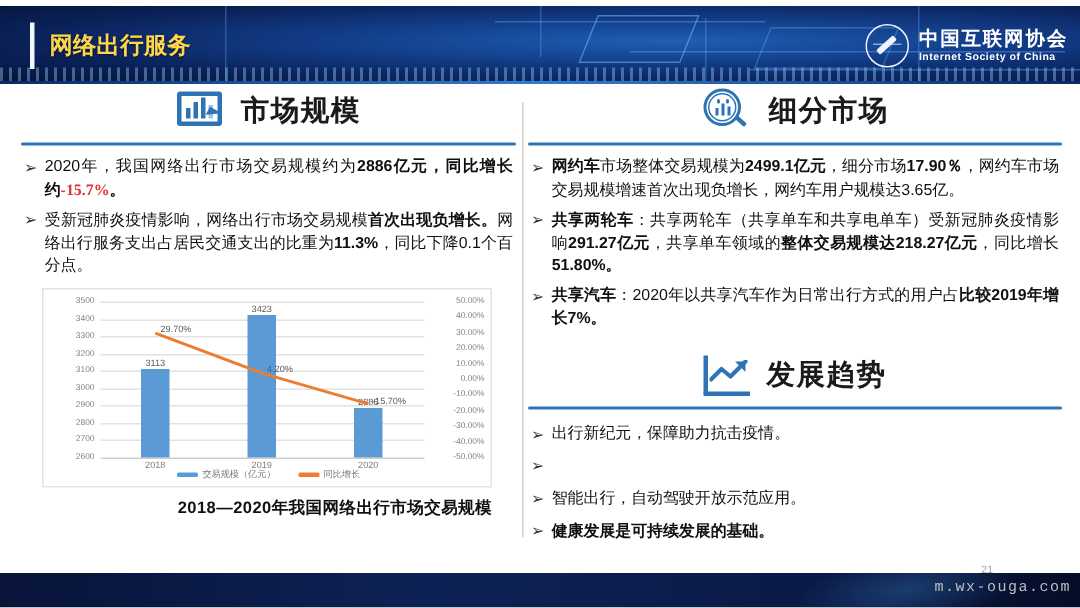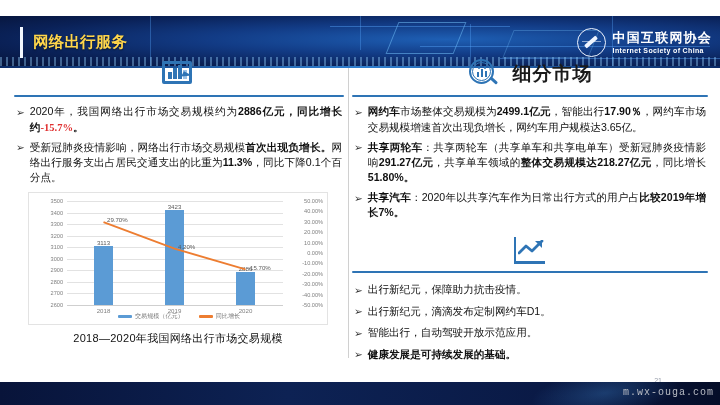--- a/index.html
+++ b/index.html
@@ -5,21 +5,21 @@
   html,body{margin:0;padding:0;}
   body{
     width:720px;height:405px;overflow:hidden;
     font-family:"Liberation Sans","DejaVu Sans",sans-serif;
     background:#ffffff;position:relative;
   }
   .slide{position:relative;width:720px;height:405px;background:#fff;overflow:hidden;}
 
   
   .header{
-    position:absolute;left:0;top:16px;width:720px;height:52px;
+    position:absolute;left:0;top:4px;width:720px;height:52px;
     background:
       linear-gradient(110deg, rgba(6,22,64,.0) 0%, rgba(10,40,110,.0) 100%),
       radial-gradient(ellipse at 62% 45%, #1e5fb4 0%, #123b85 38%, #0a2157 70%, #061235 100%);
     overflow:hidden;
   }
   .hx{position:absolute;background:rgba(90,170,255,.42);height:1px;}
   .hy{position:absolute;background:rgba(90,170,255,.35);width:1px;}
   .hglow{position:absolute;border:1px solid rgba(120,200,255,.5);}
   .hdots{
     position:absolute;left:0;bottom:2px;width:720px;height:9px;
@@ -100,21 +100,21 @@
   .ytick{position:absolute;right:0;font-size:5.6px;color:#808080;transform:translateY(-50%);width:34px;text-align:right;}
   .ytick-l{position:absolute;left:0;font-size:5.6px;color:#808080;transform:translateY(-50%);width:34px;text-align:right;}
   .bar{position:absolute;bottom:0;width:19px;background:#5b9bd5;}
   .bar-lbl{position:absolute;font-size:6.1px;color:#5a5a5a;transform:translateX(-50%);}
   .xtick{position:absolute;top:106px;font-size:6.1px;color:#808080;transform:translateX(-50%);}
   .ln-lbl{position:absolute;font-size:6.1px;color:#5a5a5a;}
   .legend{position:absolute;left:0;bottom:3px;width:300px;display:flex;justify-content:center;gap:15px;align-items:center;}
   .lg{display:flex;align-items:center;gap:3px;}
   .lg-sw{width:14px;height:2.6px;border-radius:1px;}
   .lg-tx{font-size:6.1px;color:#7a7a7a;}
-  .cap{text-align:center;font-size:11px;font-weight:normal;color:#111;margin:6px 0 0 14px;width:300px;letter-spacing:.3px;}
+  .cap{text-align:right;font-size:11px;font-weight:bold;color:#111;margin:6px 0 0 14px;width:300px;letter-spacing:.3px;}
 
   
   .footer{position:absolute;left:0;bottom:0;width:720px;height:23px;
      background:linear-gradient(90deg,#08143a 0%,#0d2254 40%,#0a1a46 75%,#050d28 100%);overflow:hidden;}
   .footer .swoosh{position:absolute;right:40px;top:-14px;width:150px;height:50px;
      background:radial-gradient(ellipse at 50% 50%, rgba(70,150,230,.30), rgba(0,0,0,0) 70%);transform:rotate(-8deg);}
   .wm{position:absolute;right:6px;bottom:7px;font-size:10px;color:#b9bcc4;letter-spacing:1px;
      font-family:"Liberation Mono","DejaVu Sans Mono",monospace;}
   .pg{position:absolute;right:58px;bottom:21px;font-size:7px;color:#9aa0ac;}
 </style>
@@ -157,20 +157,21 @@
 
       <div class="sec-head">
         <span class="ic ic-market">
           <span class="scr"></span>
             <span class="b1"></span>
             <span class="b2"></span>
           <span class="b3"></span>
             <span class="b4"></span>
             <span class="cur"></span>
         </span>
+        <span class="sec-title">市场规模</span>
       </div>
       <div class="sec-rule" style="width:330px;"></div>
 
       <div style="padding:2px 2px 0 2px;">
         <div class="bl">
           <span class="arw">➢</span>
           <span class="txt"><span>2020年，我国网络出行市场交易规模约为</span><span class="b">2886亿元，同比增长约</span><span class="red">-15.7%</span><span class="b">。</span></span>
         </div>
         <div class="bl">
           <span class="arw">➢</span>
@@ -262,52 +263,52 @@
             <span class="sb3"></span>
           <span class="handle"></span>
         </span>
         <span class="sec-title">细分市场</span>
       </div>
       <div class="sec-rule" style="width:356px;"></div>
 
       <div style="padding:2px 2px 0 2px;">
         <div class="bl">
           <span class="arw">➢</span>
-          <span class="txt"><span class="b">网约车</span><span>市场整体交易规模为</span><span class="b">2499.1亿元</span><span>，智能出行</span><span class="b">17.90％</span><span>，网约车市场交易规模增速首次出现负增长，网约车用户规模达3.65亿。</span></span>
+          <span class="txt"><span class="b">网约车</span><span>市场整体交易规模为</span><span class="b">2499.1亿元</span><span>，细分市场</span><span class="b">17.90％</span><span>，网约车市场交易规模增速首次出现负增长，网约车用户规模达3.65亿。</span></span>
         </div>
         <div class="bl">
           <span class="arw">➢</span>
           <span class="txt"><span class="b">共享两轮车</span><span>：共享两轮车（共享单车和共享电单车）受新冠肺炎疫情影响</span><span class="b">291.27亿元</span><span>，共享单车领域的</span><span class="b">整体交易规模达218.27亿元</span><span>，同比增长</span><span class="b">51.80%。</span></span>
         </div>
         <div class="bl">
           <span class="arw">➢</span>
           <span class="txt"><span class="b">共享汽车</span><span>：2020年以共享汽车作为日常出行方式的用户占</span><span class="b">比较2019年增长7%。</span></span>
         </div>
       </div>
 
       <div class="sec-head" style="margin-top:10px;">
         <span class="ic ic-trend">
           <span class="axis-v"></span>
             <span class="axis-h"></span>
           <svg width="26" height="18" viewBox="0 0 26 18">
             <polyline points="1,13 8,6 14,11 24,1" fill="none" stroke="#2e74b5" stroke-width="2.8" stroke-linejoin="round" stroke-linecap="round"></polyline>
             <polygon points="24,1 17,1 24,8" fill="#2e74b5"></polygon>
           </svg>
         </span>
+        <span class="sec-title">发展趋势</span>
       </div>
       <div class="sec-rule thin" style="width:356px;"></div>
 
       <div style="padding:3px 2px 0 2px;">
         <div class="bl" style="margin-top:6px;">
           <span class="arw">➢</span>
           <span class="txt">出行新纪元，保障助力抗击疫情。</span>
         </div>
         <div class="bl" style="margin-top:6px;">
           <span class="arw">➢</span>
-          <span class="txt">出行新纪元，滴滴发布定制网约车D1。</span>
         </div>
         <div class="bl" style="margin-top:6px;">
           <span class="arw">➢</span>
           <span class="txt">智能出行，自动驾驶开放示范应用。</span>
         </div>
         <div class="bl" style="margin-top:6px;">
           <span class="arw">➢</span>
           <span class="txt b">健康发展是可持续发展的基础。</span>
         </div>
       </div>

